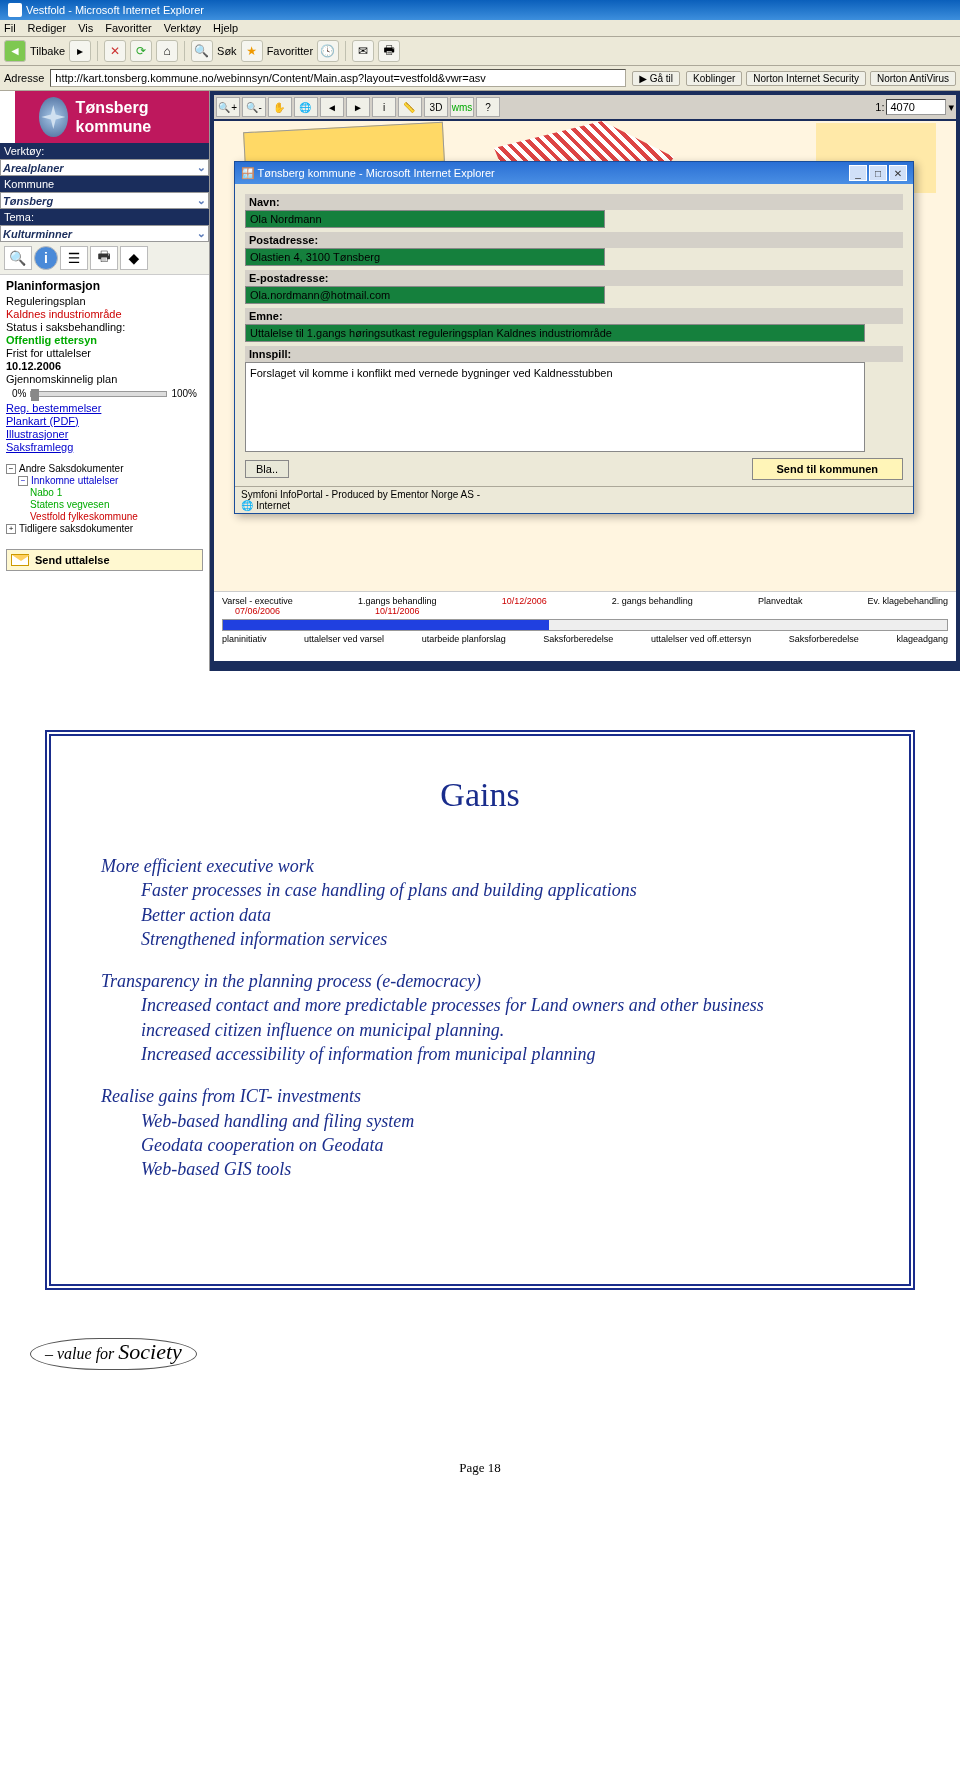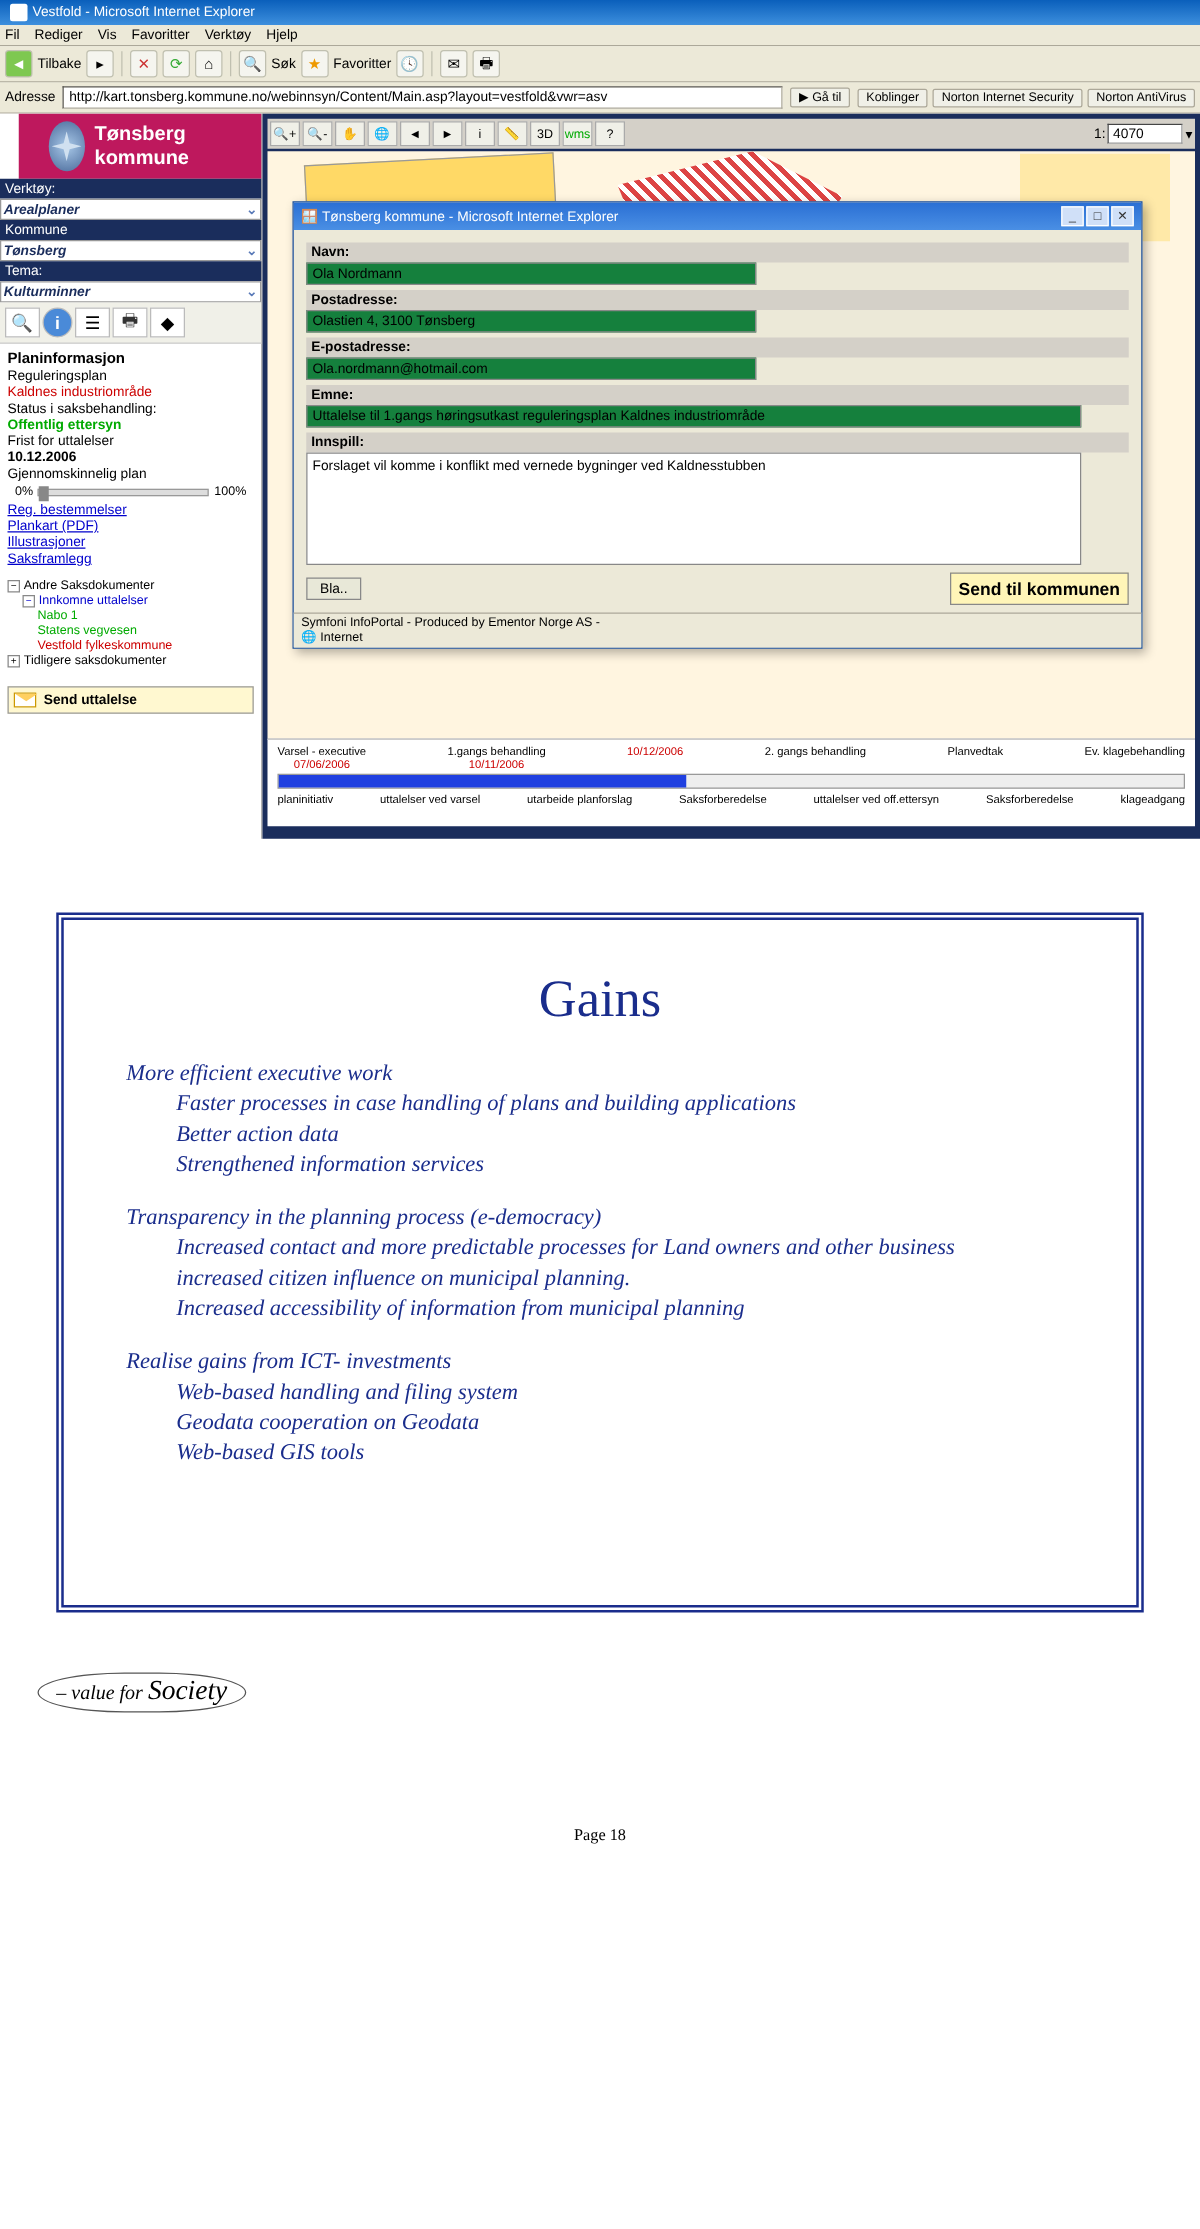--- a/index.html
+++ b/index.html
@@ -83,36 +83,36 @@
   .popup-titlebar { background: linear-gradient(to bottom, #2a6fd4, #4a8fe4); color: #fff; font-size: 11px; padding: 3px 6px; display: flex; align-items: center; justify-content: space-between; }
   .popup-titlebar .win-btns { display: flex; gap: 2px; }
   .popup-titlebar .win-btn { width: 18px; height: 16px; background: #d0e0f8; border: 1px solid #fff; font-size: 10px; display: flex; align-items: center; justify-content: center; color: #333; }
   .popup-body { padding: 6px 10px; font-size: 11px; }
   .popup-body .fld-label { background: #d4d0c8; font-weight: bold; padding: 2px 4px; margin-top: 4px; }
   .popup-body .fld-input { background: #15803d; border: 1px solid #888; padding: 2px 4px; width: 360px; }
   .popup-body .fld-input.wide { width: 620px; }
   .popup-body .fld-textarea { background: #fff; border: 1px solid #888; padding: 4px; width: 620px; height: 90px; }
   .popup-body .vedlegg-row { display: flex; align-items: center; gap: 10px; margin-top: 6px; }
   .popup-body .btn-bla { background: #e8e8d8; border: 1px solid #888; padding: 2px 10px; font-size: 11px; }
-  .popup-body .btn-send { background: #fff5b8; border: 1px solid #888; padding: 4px 6px; font-size: 14px; font-weight: bold; margin-left: auto; }
+  .popup-body .btn-send { background: #fff5b8; border: 1px solid #888; padding: 4px 24px; font-size: 11px; font-weight: bold; margin-left: auto; }
   .popup-status { background: #ece9d8; border-top: 1px solid #aca899; font-size: 10px; padding: 2px 6px; display: flex; justify-content: space-between; flex-direction: column; }
   
   
   .timeline-area { background: #fff; height: 70px; padding: 4px 8px; font-size: 9px; position: relative; border-top: 1px solid #ccc; }
   .timeline-top { display: flex; justify-content: space-between; }
   .timeline-top .tl-label { text-align: center; }
   .timeline-top .rdate { color: #c00; }
   .timeline-bar { height: 12px; background: #eee; border: 1px solid #999; margin: 3px 0; position: relative; }
   .timeline-bar .fill { height: 100%; width: 45%; background: #2040e0; }
   .timeline-bottom { display: flex; justify-content: space-between; }
   
   
   .slide2 { width: 960px; height: 720px; padding: 30px 20px; position: relative; text-align: center; }
   .s2-frame { border: 6px double #1a2d8c; padding: 40px 50px; margin: 0 auto; width: 870px; height: 560px; text-align: left; }
-  .s2-title { color: #1a2d8c; font-size: 42px; text-align: center; margin-bottom: 22px; font-family: 'Times New Roman', serif; }
+  .s2-title { color: #1a2d8c; font-size: 34px; text-align: center; margin-bottom: 40px; font-family: 'Times New Roman', serif; }
   .s2-body { color: #1a2d8c; font-size: 18px; font-style: italic; font-family: 'Times New Roman', serif; line-height: 1.35; }
   .s2-body p { margin-bottom: 18px; }
   .s2-body .indent { margin-left: 40px; }
   .s2-footer { position: absolute; bottom: 50px; left: 30px; right: 30px; display: flex; justify-content: space-between; align-items: flex-end; }
   .vfs { font-style: italic; font-family: 'Times New Roman', serif; font-size: 16px; }
   .vfs .ov { border: 1px solid #555; border-radius: 50%/60%; padding: 0 14px 4px; display: inline-block; }
   .vfs-line { font-style: italic; font-family: 'Times New Roman', serif; }
   .nma { text-align: center; }
   .nma .waves { width: 40px; height: 22px; margin: 0 auto 3px; background: linear-gradient(#1a7a4a 50%, #1a3a8a 50%); clip-path: polygon(0 30%, 25% 10%, 50% 30%, 75% 10%, 100% 30%, 100% 70%, 75% 50%, 50% 70%, 25% 50%, 0 70%); }
   .nma .txt { font-size: 11px; font-family: 'Times New Roman', serif; letter-spacing: 0.5px; }

